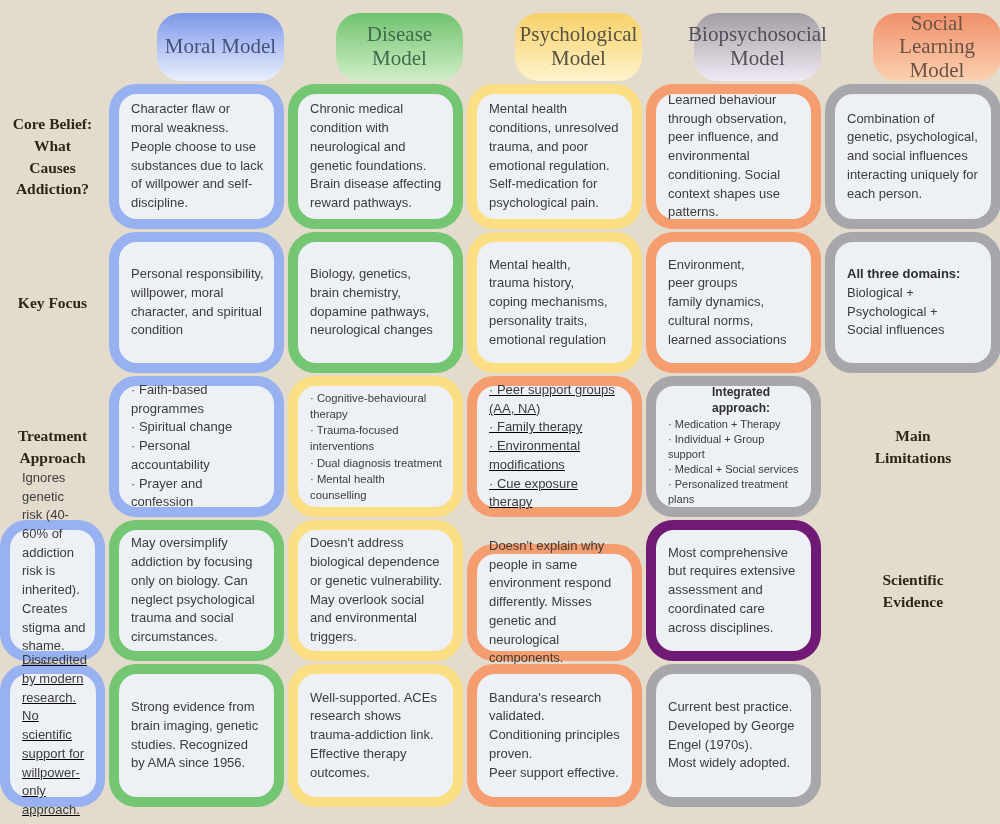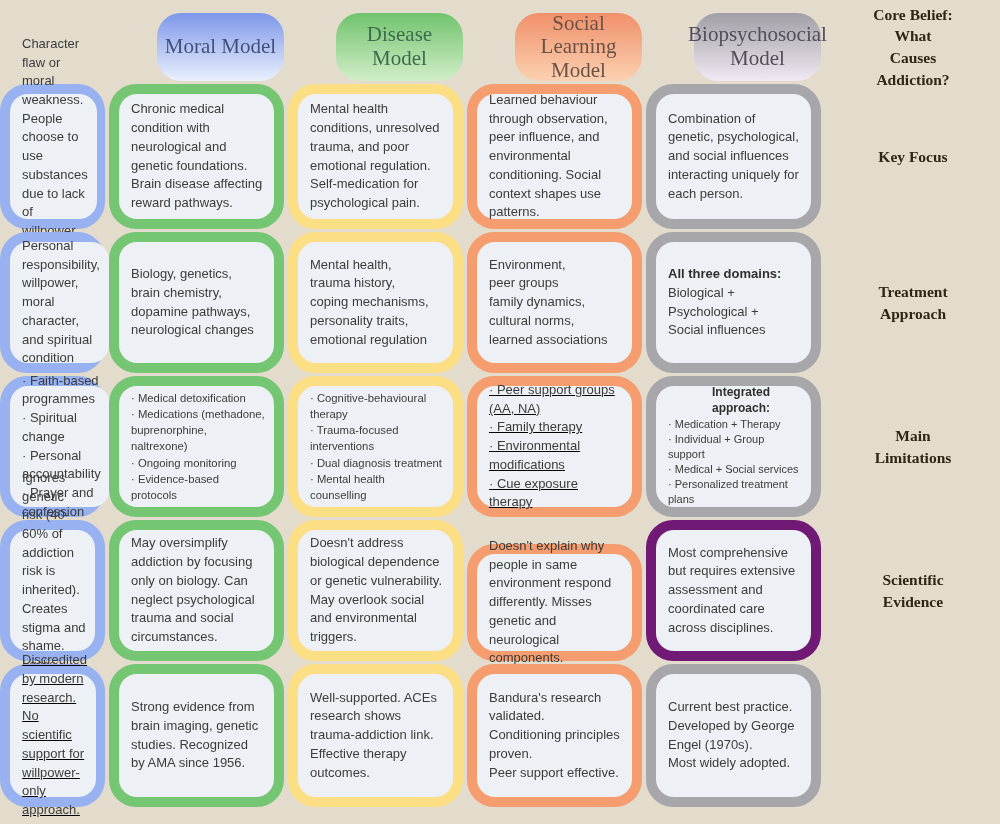--- a/index.html
+++ b/index.html
@@ -83,25 +83,28 @@
 
 <div class="board">
 
   <div></div>
   <div class="header-cell" style="background: linear-gradient(rgb(125, 151, 233) 0%, rgb(234, 240, 253) 100%); color: rgb(66, 80, 124);">
       <span>Moral Model</span>
     </div>
   <div class="header-cell" style="background: linear-gradient(rgb(112, 195, 110) 0%, rgb(210, 238, 200) 100%); color: rgb(61, 107, 75);">
       <span>Disease Model</span>
     </div>
+  <div class="header-cell" style="background: linear-gradient(rgb(248, 209, 104) 0%, rgb(253, 243, 205) 100%); color: rgb(86, 81, 64);">
+      <span>Psychological Model</span>
+    </div>
+  <div class="header-cell" style="background: linear-gradient(rgb(162, 158, 166) 0%, rgb(241, 233, 243) 100%); color: rgb(82, 77, 86);">
+      <span>Biopsychosocial Model</span>
+    </div>
   <div class="header-cell" style="background: linear-gradient(rgb(240, 144, 106) 0%, rgb(251, 209, 177) 100%); color: rgb(107, 82, 69);">
       <span>Social Learning Model</span>
-    </div>
-  <div class="header-cell" style="background: linear-gradient(rgb(162, 158, 166) 0%, rgb(241, 233, 243) 100%); color: rgb(82, 77, 86);">
-      <span>Biopsychosocial Model</span>
     </div>
 
   <div class="row-label">Core Belief:
 What
 Causes
 Addiction?</div>
   <div class="cell" style="background: rgb(151, 177, 241);">
       <div class="cell-inner">
         <div class="cell-heading"></div>
         <div class="cell-text">Character flaw or moral weakness.
@@ -182,29 +185,20 @@
 Approach</div>
   <div class="cell" style="background: rgb(151, 177, 241);">
       <div class="cell-inner">
         <div class="cell-heading"></div>
         <div class="cell-text">· Faith-based programmes
 · Spiritual change
 · Personal accountability
 · Prayer and confession</div>
       </div>
     </div>
-  <div class="cell small" style="background: rgb(116, 198, 115);">
-      <div class="cell-inner">
-        <div class="cell-heading"></div>
-        <div class="cell-text">· Medical detoxification
-· Medications (methadone, buprenorphine, naltrexone)
-· Ongoing monitoring
-· Evidence-based protocols</div>
-      </div>
-    </div>
   <div class="cell small" style="background: rgb(252, 223, 132);">
       <div class="cell-inner">
         <div class="cell-heading"></div>
         <div class="cell-text">· Cognitive-behavioural therapy
 · Trauma-focused interventions
 · Dual diagnosis treatment
 · Mental health counselling</div>
       </div>
     </div>
   <div class="cell" style="background: rgb(245, 157, 110); text-decoration: underline;">

